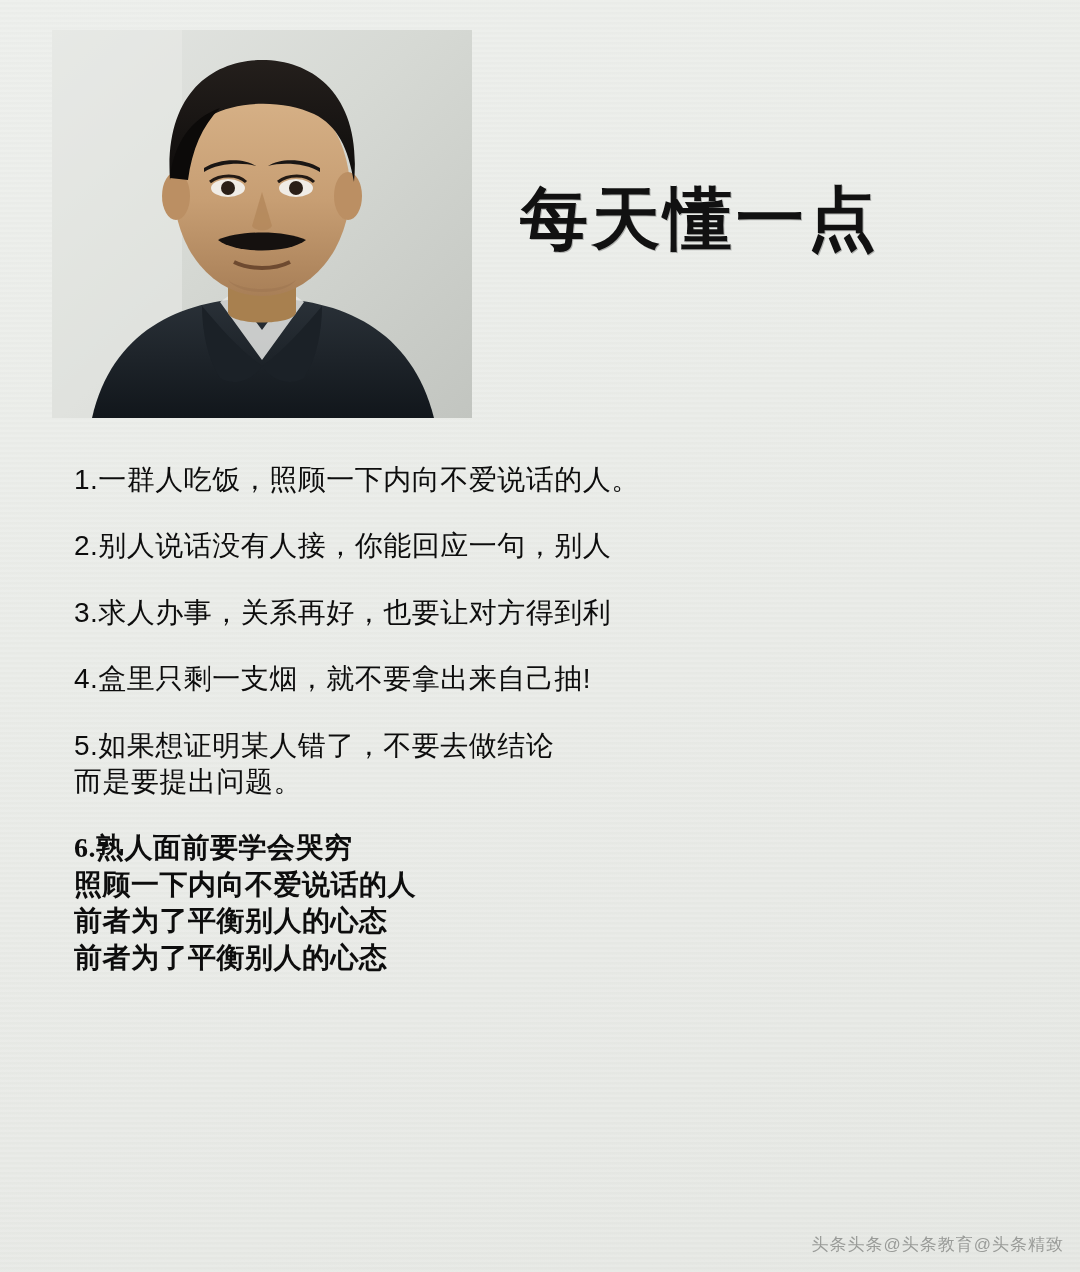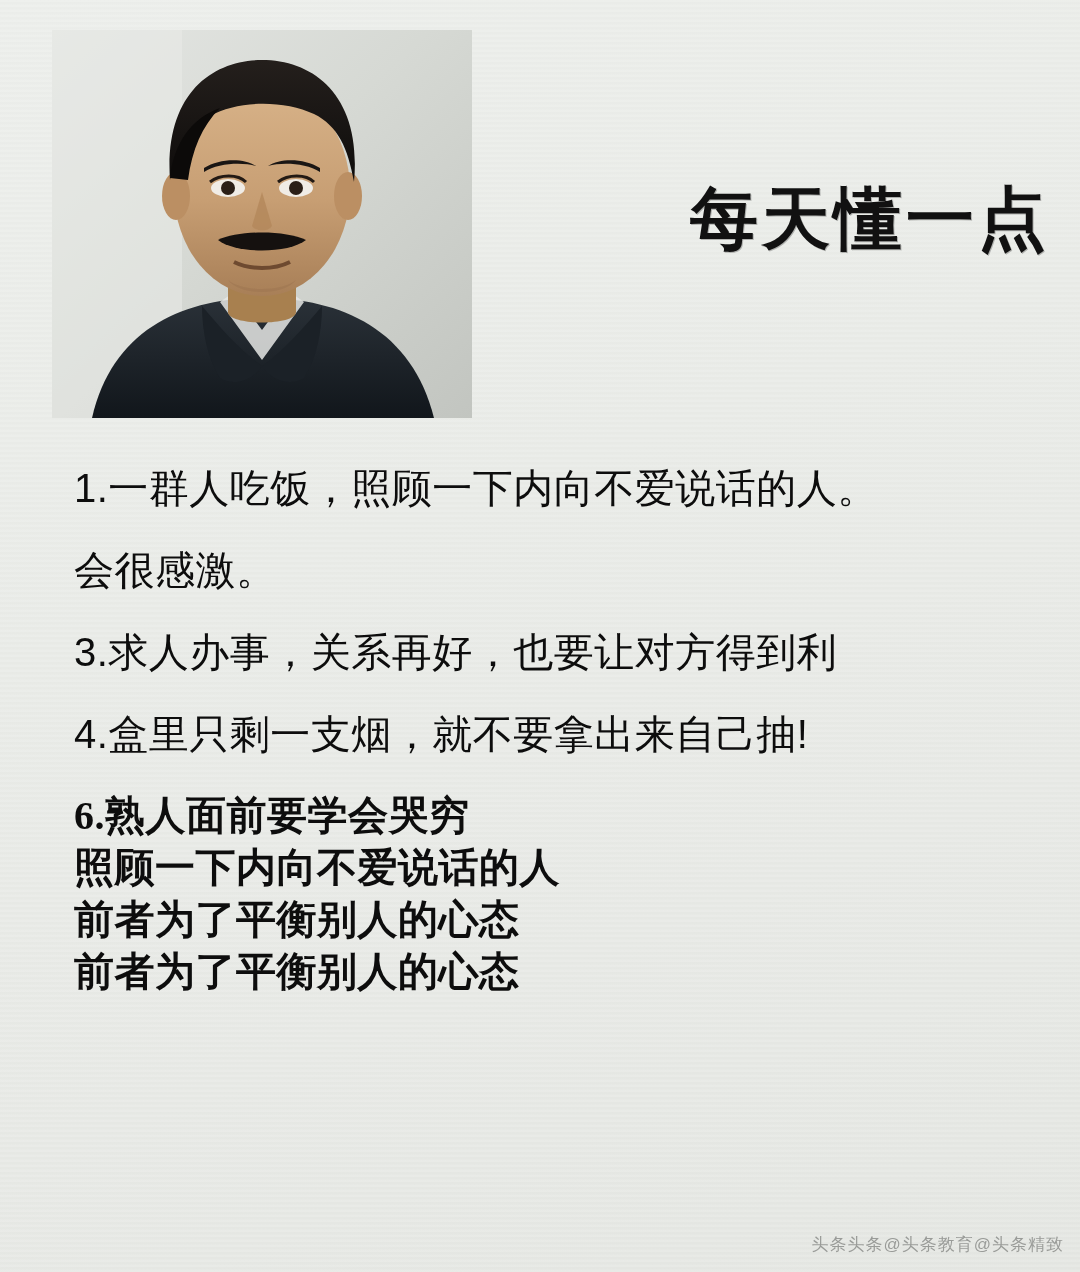--- a/index.html
+++ b/index.html
@@ -46,42 +46,42 @@
   .portrait svg {
     display: block;
     width: 420px;
     height: 388px;
   }
   .title-block {
     position: absolute;
     left: 520px;
     top: 180px;
     width: 530px;
-    text-align: right;
+    text-align: left;
     color: #111111;
     font-weight: bold;
     line-height: 1.12;
     letter-spacing: 4px;
     text-shadow: 1px 1px 0 rgba(0,0,0,0.25);
   }
   .title-line1 {
     font-size: 68px;
   }
   .title-line2 {
     font-size: 68px;
   }
   .content {
     position: absolute;
     left: 74px;
     top: 462px;
     width: 950px;
     color: #0d0d0d;
   }
   .item {
-    font-size: 40px;
+    font-size: 28px;
     line-height: 1.30;
     margin-bottom: 30px;
     letter-spacing: 0.5px;
     font-weight: 500;
   }
   .item .line {
     display: block;
     white-space: nowrap;
   }
   .item.bold .line {
@@ -170,27 +170,31 @@
     <div class="title-block">
       <div class="title-line1">每天懂一点</div>
     </div>
   </div>
 
   <div class="content">
     <div class="item">
       <span class="line">1.一群人吃饭，照顾一下内向不爱说话的人。</span>
     </div>
     <div class="item">
-      <span class="line">会很感激。</span>
+      <span class="line">2.别人说话没有人接，你能回应一句，别人</span>
     </div>
     <div class="item">
       <span class="line">3.求人办事，关系再好，也要让对方得到利</span>
     </div>
     <div class="item">
       <span class="line">4.盒里只剩一支烟，就不要拿出来自己抽!</span>
+    </div>
+    <div class="item">
+      <span class="line">5.如果想证明某人错了，不要去做结论</span>
+      <span class="line">而是要提出问题。</span>
     </div>
     <div class="item bold">
       <span class="line">6.熟人面前要学会哭穷</span>
       <span class="line">照顾一下内向不爱说话的人</span>
       <span class="line">前者为了平衡别人的心态</span>
       <span class="line">前者为了平衡别人的心态</span>
     </div>
   </div>
 
   <div class="watermark">头条头条@头条教育@头条精致</div>

